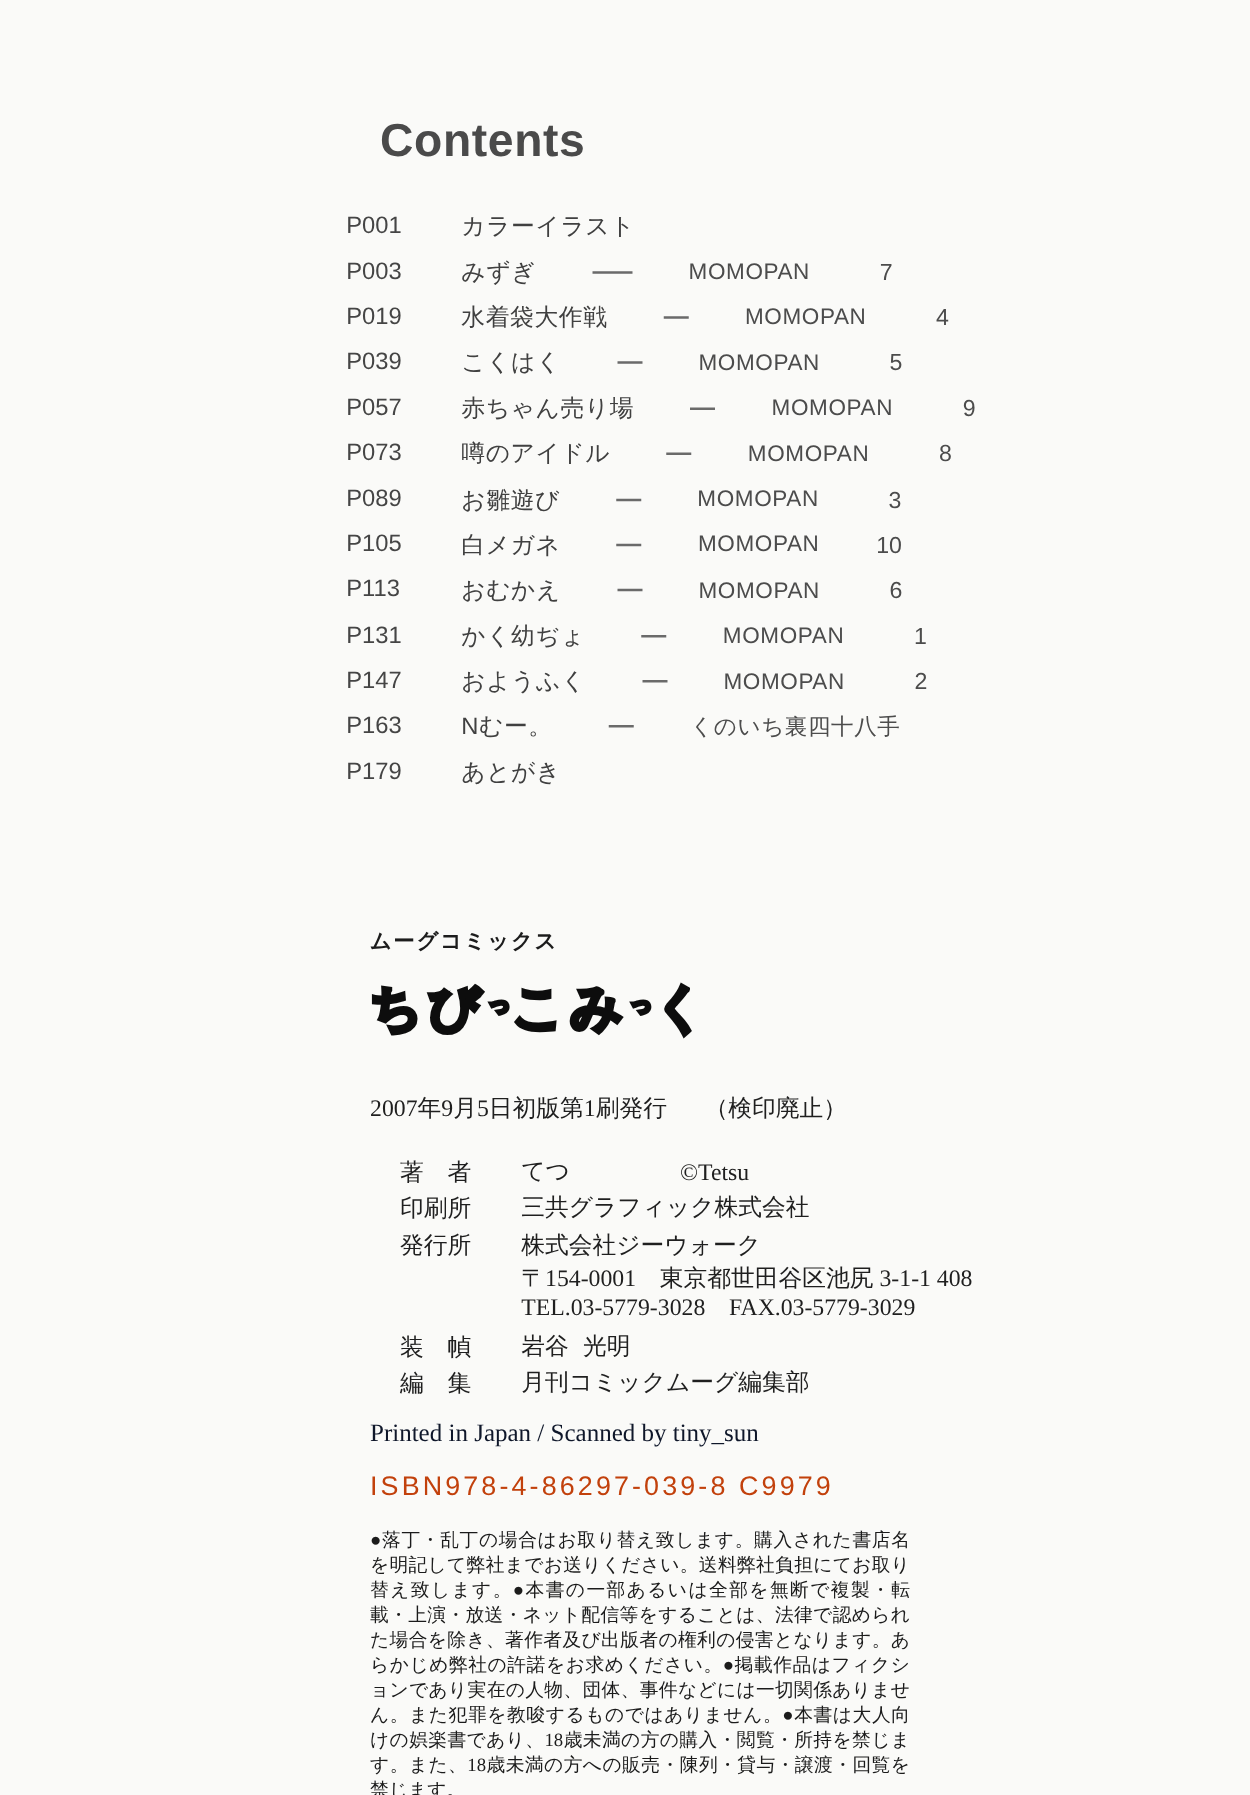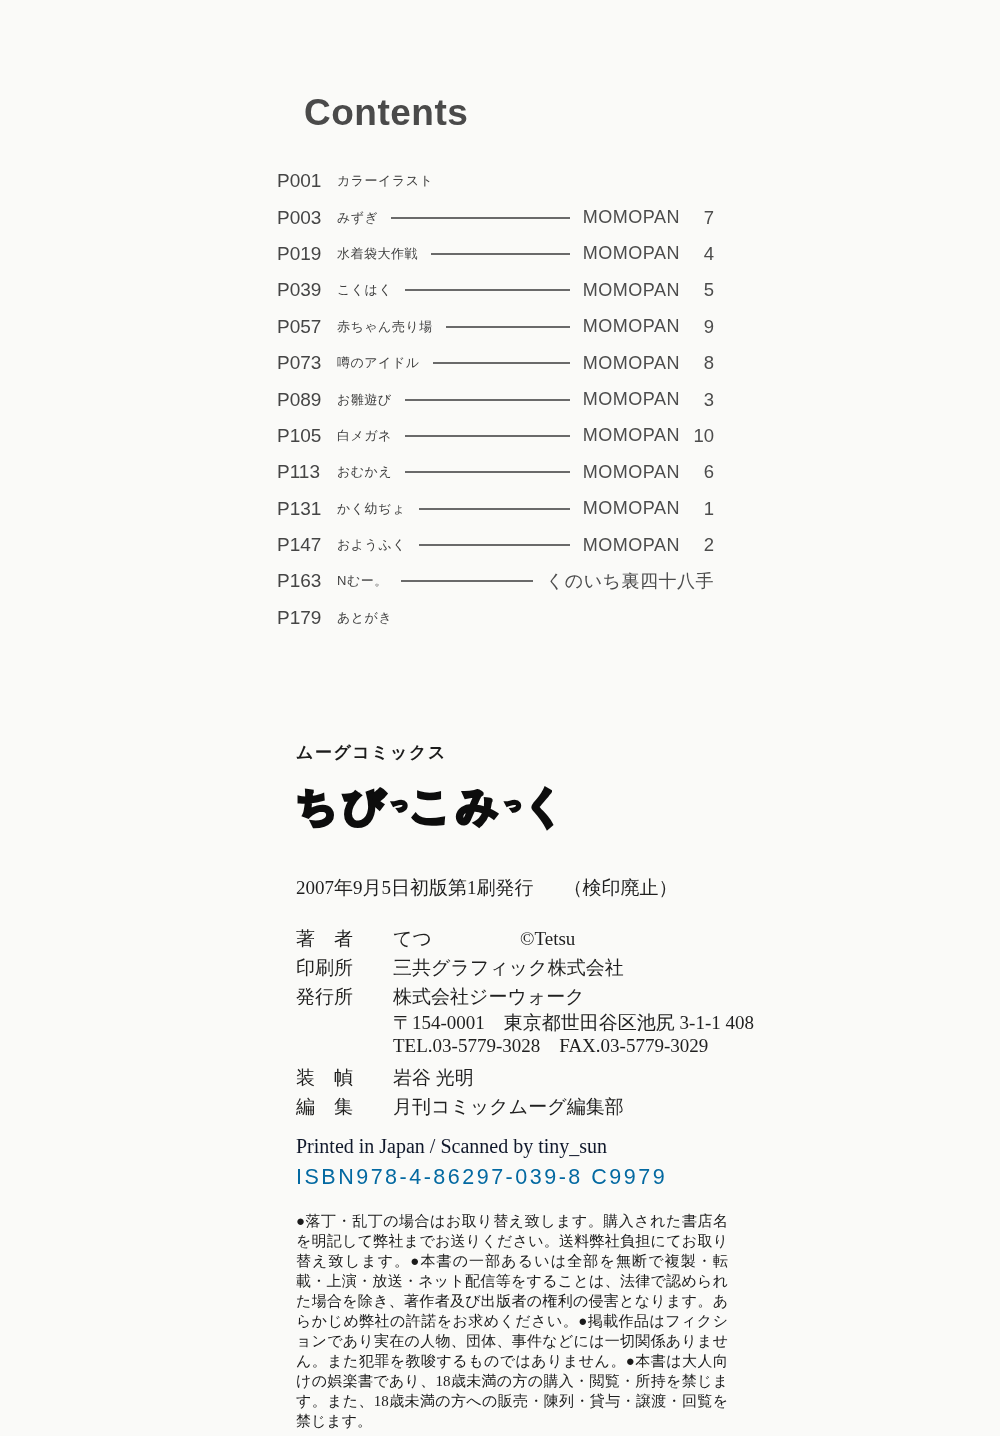--- a/index.html
+++ b/index.html
@@ -13,23 +13,23 @@
   .page{position:relative;width:1000px;height:1436px;border-radius:21px;}
 
   
   .toc{position:absolute;left:277px;top:90px;width:437px;}
   .toc-heading{
     margin:0 0 0 27px;
     font-size:37px;line-height:45px;font-weight:bold;
     letter-spacing:0.5px;color:#4a4a4a;
   }
   .toc-list{margin-top:28px;}
-  .toc-row{height:36.4px;display:flex;align-items:center;white-space:nowrap;}
+  .toc-row{height:36.4px;display:flex;align-items:center;white-space:nowrap;gap:32px;}
   .toc-page{width:60px;flex:0 0 auto;font-size:19px;color:#454545;}
-  .toc-title{flex:0 0 auto;font-size:13px;color:#404040;letter-spacing:0.5px;}
+  .toc-title{flex:0 0 auto;font-size:19px;color:#404040;letter-spacing:0.5px;}
   .toc-leader{flex:1 1 auto;height:0;border-top:2px solid #6a6a6a;margin:0 13px;min-width:20px;}
   .toc-label{flex:0 0 auto;font-size:18px;color:#4c4c4c;letter-spacing:0.5px;}
   .toc-num{flex:0 0 auto;width:34px;text-align:right;font-size:18.5px;color:#4c4c4c;}
 
   
   .colophon{position:absolute;left:296px;top:742px;width:438px;color:#1f1f1f;}
   .imprint{
     font-size:17px;line-height:22px;font-weight:bold;
     letter-spacing:1.5px;color:#1c1c1c;
   }
@@ -40,34 +40,34 @@
     -webkit-text-stroke:3.5px #0d0d0d;
     white-space:nowrap;
   }
   .book-logo .sk{font-size:0.42em;vertical-align:0.62em;letter-spacing:0;margin:0 1px;}
 
   .serif{font-family:"Liberation Serif","DejaVu Serif",serif;}
 
   .edition{margin-top:42px;font-size:19px;line-height:22px;white-space:nowrap;}
   .edition .note{margin-left:30px;}
 
-  .credits{margin-top:25px;}
+  .credits{margin-top:25px;margin-left:24px;}
   .cr-row{display:flex;line-height:29px;font-size:19px;white-space:nowrap;}
   .cr-row.pushed{margin-top:6px;}
   .cr-label{flex:0 0 97px;}
-  .cr-value{display:inline-block;min-width:127px;}
+  .cr-value{display:inline-block;min-width:127px;font-family:Liberation Mono, monospace;}
   .cr-extra{display:inline-block;}
   .cr-val-block{flex:1 1 auto;}
   .cr-sub{line-height:23px;font-size:19px;white-space:nowrap;}
 
   .printed{margin-top:15px;font-size:20px;line-height:20px;color:#0f172a;}
   .isbn{
-    margin-top:9px;
+    margin-top:20px;
     font-size:21.5px;line-height:25px;letter-spacing:2.5px;
-    color:#0369a1;white-space:nowrap;
+    color:#c2410c;white-space:nowrap;
   }
   .legal{
     margin-top:21px;width:432px;
     font-size:15px;line-height:20px;
     text-align:justify;color:#1b1b1b;
   }
 </style>
 </head>
 <body>
 

